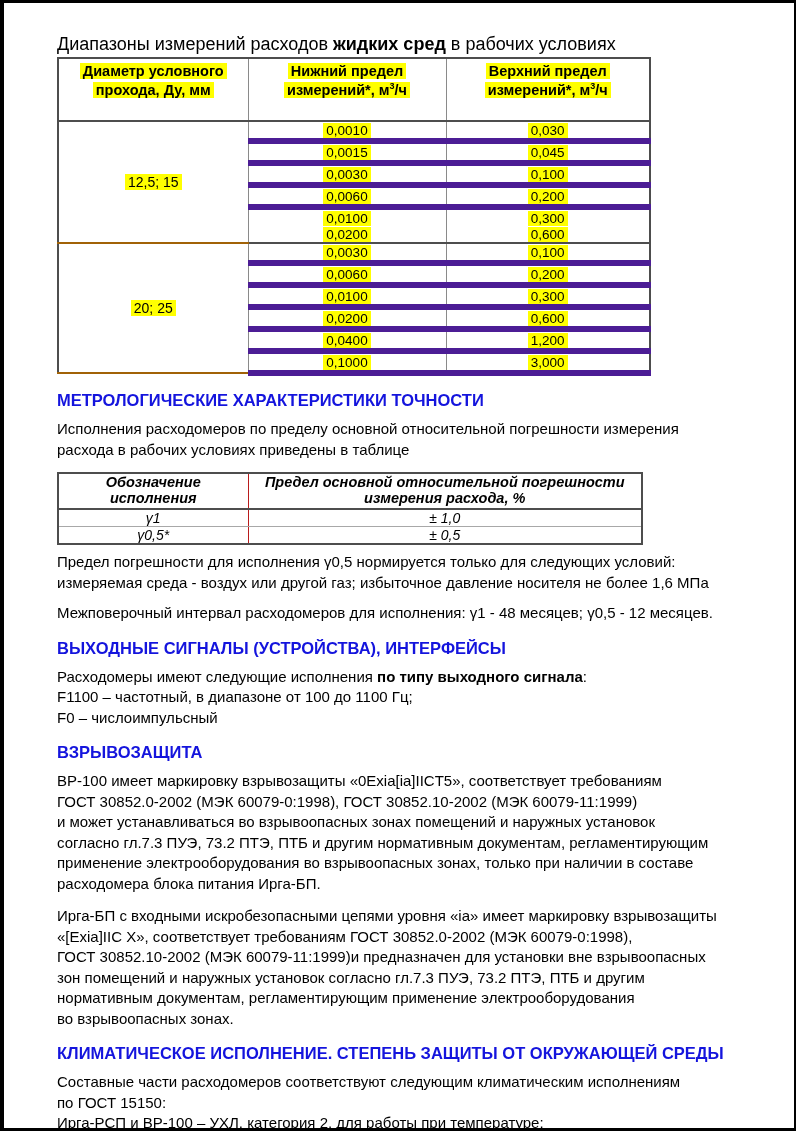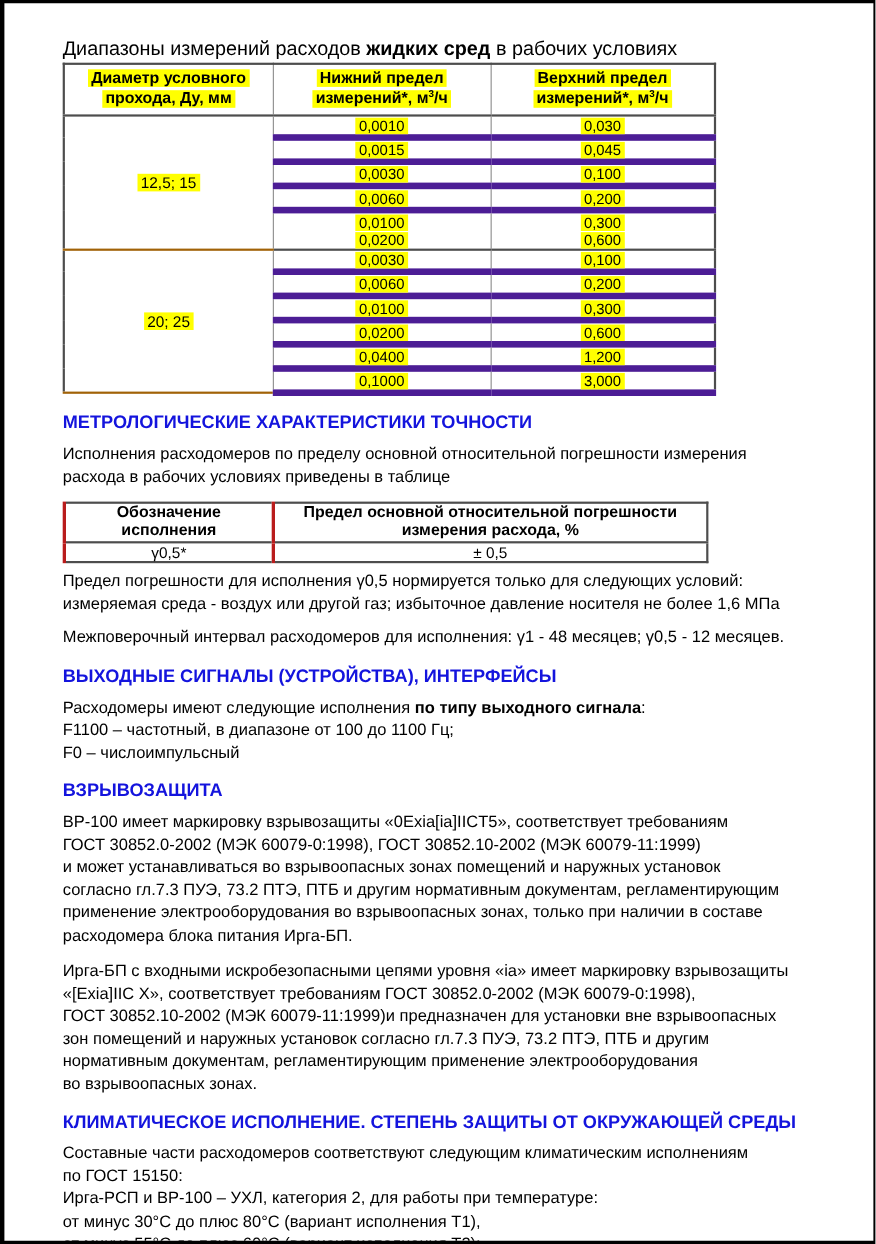--- a/index.html
+++ b/index.html
@@ -18,21 +18,21 @@
 
   .title { margin: 0 0 3px; font-size: 18px; line-height: 20px; }
 
   
   table { border-collapse: collapse; table-layout: fixed; }
   .flow-table { width: 592px; border: 2px solid #4d4d4d; }
   .flow-table th, .flow-table td { border-left: 1px solid #8a8a8a; text-align: center; }
   .flow-table th {
     border-bottom: 2px solid #4d4d4d;
     font-size: 14.5px; font-weight: bold; line-height: 19px;
-    padding: 3px 0 4px; vertical-align: middle;
+    padding: 3px 0 20px; vertical-align: middle;
   }
   .flow-table td {
     border-bottom: 6px solid #4c1d95;
     height: 16px; padding: 0;
     font-size: 13.5px; line-height: 15px;
   }
   .flow-table td.diam {
     vertical-align: middle; font-size: 14px;
     border-bottom: 2px solid #a16207;
   }
@@ -49,21 +49,21 @@
     margin: 15px 0 9px;
   }
 
   
   p.body { font-size: 15px; line-height: 20.5px; margin: 0 0 12px; }
   .pre { white-space: pre-line; }
   .tight { margin-bottom: 8px; }
 
   
   .acc-table { width: 584px; border: 2px solid #4d4d4d; margin: 0 0 7px; }
-  .acc-table th, .acc-table td { border-left: 3px solid #b91c1c; text-align: center; }
+  .acc-table th, .acc-table td { border-left: 1px solid #b91c1c; text-align: center; font-style: italic; }
   .acc-table th {
     border-bottom: 2px solid #4d4d4d;
     font-size: 14.5px; font-weight: bold; line-height: 15.5px;
     padding: 1px 0 2px; vertical-align: middle;
   }
   .acc-table td {
     border-bottom: 1px solid #a8a8a8;
     height: 16px; padding: 0;
     font-size: 14px; line-height: 15px;
   }
@@ -161,20 +161,24 @@
           <col style="width:190px">
           <col style="width:394px">
         </colgroup>
       <thead>
         <tr>
           <th><span>Обозначение</span><br><span>исполнения</span></th>
           <th><span>Предел основной относительной погрешности</span><br><span>измерения расхода, %</span></th>
         </tr>
       </thead>
       <tbody>
+        <tr>
+          <td>γ1</td>
+          <td>± 1,0</td>
+        </tr>
         <tr>
           <td>γ0,5*</td>
           <td>± 0,5</td>
         </tr>
       </tbody>
     </table>
 
     <p class="body pre" style="margin-bottom:10px">Предел погрешности для исполнения γ0,5 нормируется только для следующих условий:
 измеряемая среда - воздух или другой газ; избыточное давление носителя не более 1,6 МПа</p>
     <p class="body" style="margin-bottom:7px">Межповерочный интервал расходомеров для исполнения: γ1 - 48 месяцев; γ0,5 - 12 месяцев.</p>

